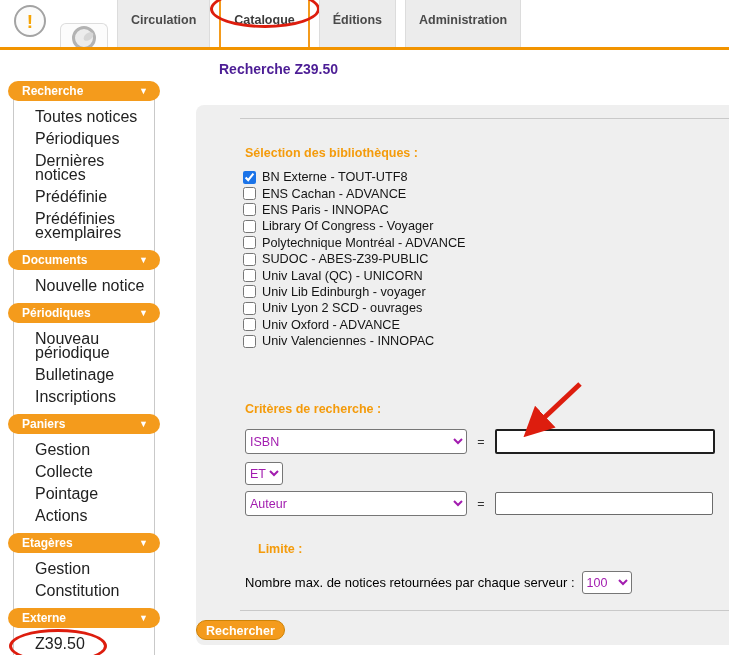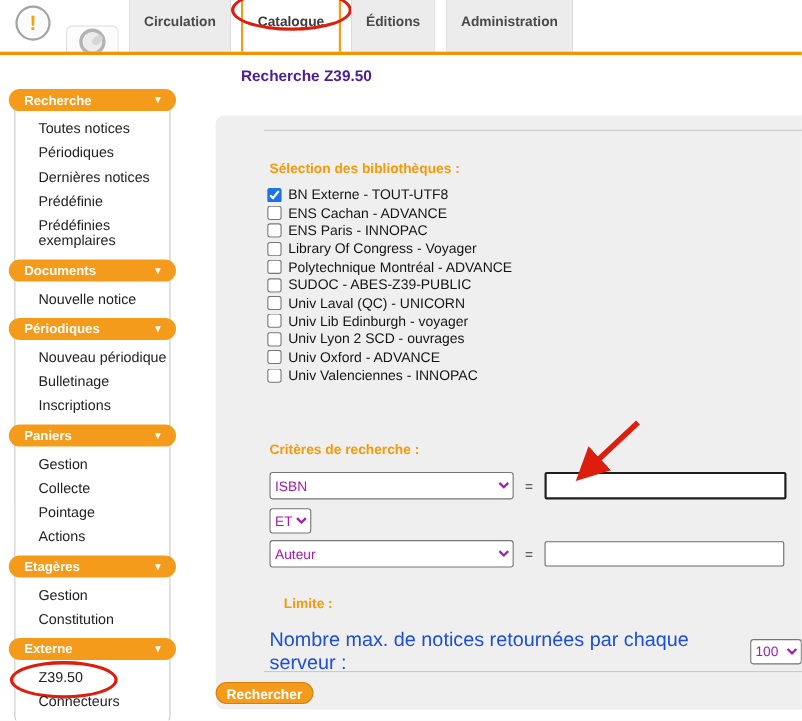--- a/index.html
+++ b/index.html
@@ -24,21 +24,21 @@
   .tab-ellipse{position:absolute;left:-11px;top:-3px;width:104px;height:32px;border:3px solid #dd1d0e;
                border-radius:50%;pointer-events:none;}
 
   
   .sidebar{position:absolute;left:8px;top:75px;width:152px;padding-bottom:12px;z-index:2;}
   .side-box{position:absolute;left:5px;right:5px;top:10px;bottom:2px;border:1px solid #c9c9c9;
             border-radius:8px;background:#fff;z-index:0;}
   .pill{position:relative;z-index:1;height:20px;line-height:20px;margin:6px 0 5px;background:#f49b1c;
         border-radius:10px;color:#fff;font-weight:bold;font-size:12px;padding:0 12px 0 14px;}
   .pill .caret{float:right;font-size:9px;line-height:20px;}
-  .side-item{position:relative;z-index:1;padding:4px 4px 4px 27px;font-size:13px;color:#222;line-height:14px;}
+  .side-item{position:relative;z-index:1;padding:4px 4px 4px 27px;font-size:16px;color:#222;line-height:14px;}
   .item-ellipse{position:absolute;left:1px;top:-4px;width:92px;height:28px;border:3px solid #dd1d0e;
                 border-radius:50%;pointer-events:none;}
 
   
   .page-title{position:absolute;left:196px;top:61px;font-size:14px;font-weight:bold;color:#4c1d95;margin-left:23px;}
   .panel{position:absolute;left:196px;top:105px;right:0;height:540px;background:#efefef;
          border-radius:8px 0 0 8px;}
   .divider{position:absolute;left:44px;right:0;height:1px;background:#c9c9c9;}
   .sec-heading{position:absolute;left:49px;font-size:12.5px;font-weight:bold;color:#f49b0b;}
   .lib-list{position:absolute;left:47px;top:64px;}
@@ -48,21 +48,21 @@
   .crit-row{position:absolute;display:flex;align-items:center;gap:10px;}
   select{font-family:"Liberation Sans",sans-serif;font-size:12.5px;height:25px;border:1px solid #767676;
          border-radius:3px;background:#fff;color:#a21caf;}
   .sel-field{width:222px;}
   .sel-op{width:38px;height:23px;}
   .eq{font-size:12.5px;color:#333;width:8px;text-align:center;}
   .txt-input{width:208px;height:21px;border:1px solid #6b6b6b;border-radius:2px;background:#fff;
              font-family:"Liberation Sans",sans-serif;font-size:12.5px;padding:0 4px;}
   .txt-input.focused{border:2px solid #1f1f1f;}
   .limit-row{position:absolute;left:49px;top:466px;display:flex;align-items:center;gap:7px;}
-  .limit-label{font-size:18px;color:#1d4ed8;}
+  .limit-label{font-size:13px;color:#000000;}
   .sel-limit{width:50px;height:23px;}
   .search-btn{position:absolute;left:0;top:515px;height:20px;line-height:20px;background:#f49b1c;
               border:1px solid #cd8307;border-radius:10px;color:#fff;font-weight:bold;font-size:12.5px;
               padding:0 9px;cursor:pointer;font-family:"Liberation Sans",sans-serif;}
   .arrow-svg{position:absolute;left:0;top:0;pointer-events:none;z-index:5;}
 </style>
 </head>
 <body>
 
 <div id="canvas">

